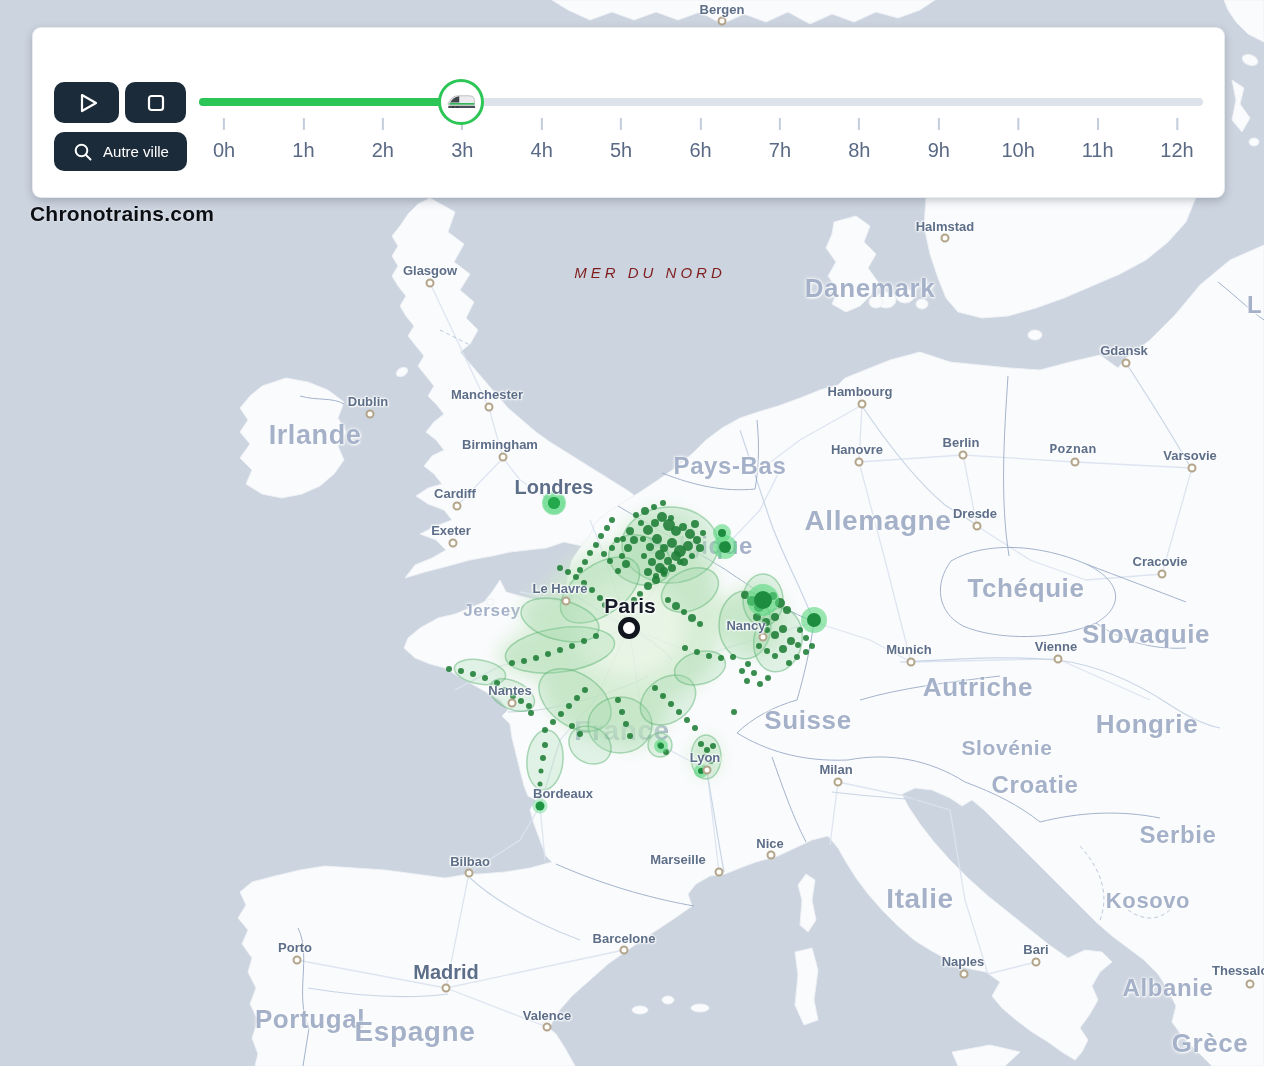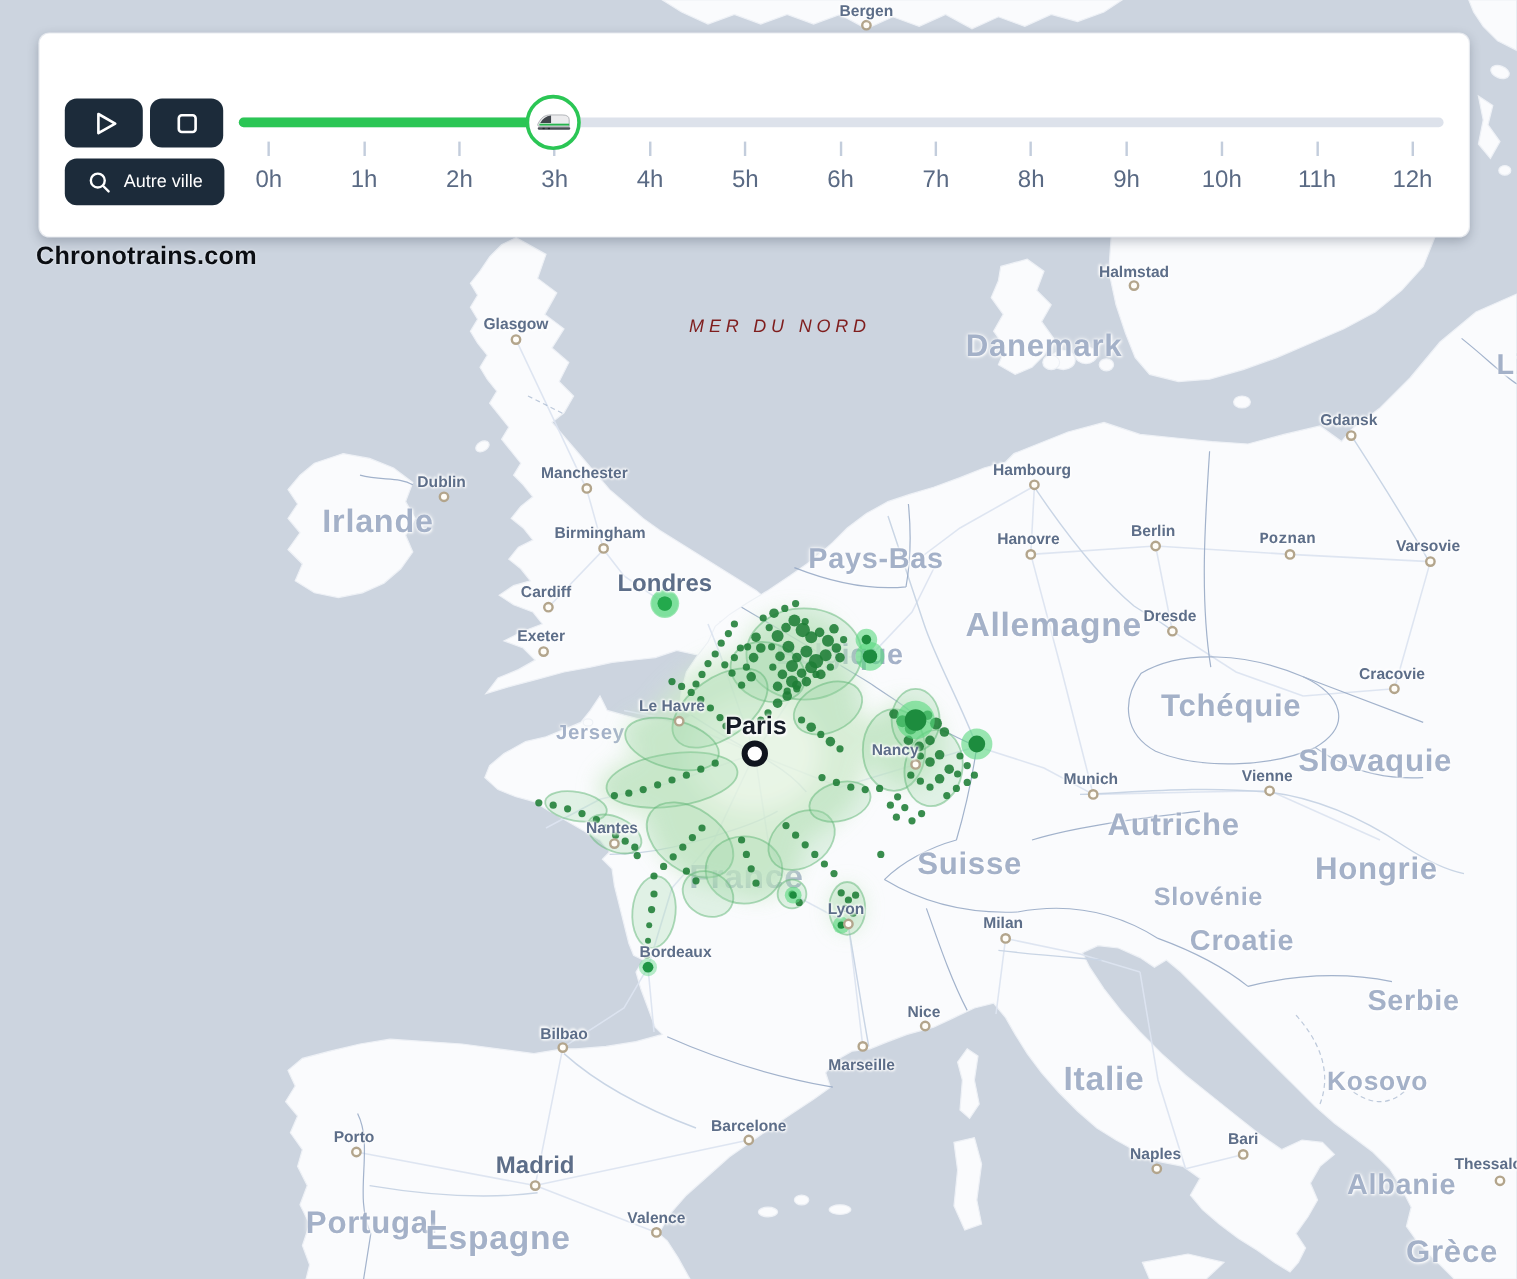--- a/index.html
+++ b/index.html
@@ -402,21 +402,21 @@
       <div class="city-label" style="left: 510px; top: 690px;">Nantes</div>
       <div class="city-marker" style="left: 707px; top: 770px;"></div>
       <div class="city-label" style="left: 705px; top: 757px;">Lyon</div>
       <div class="city-marker" style="left: 838px; top: 782px;"></div>
       <div class="city-label" style="left: 836px; top: 769px;">Milan</div>
       <div class="city-marker green-sm" style="left: 540px; top: 806px;"></div>
       <div class="city-label" style="left: 539px; top: 793px; padding-left: 48px;">Bordeaux</div>
       <div class="city-marker" style="left: 469px; top: 873px;"></div>
       <div class="city-label" style="left: 470px; top: 861px;">Bilbao</div>
       <div class="city-marker" style="left: 719px; top: 872px;"></div>
-      <div class="city-label" style="left: 718px; top: 859px; margin-top: 28px;">Marseille</div>
+      <div class="city-label" style="left: 678px; top: 859px;">Marseille</div>
       <div class="city-marker" style="left: 771px; top: 855px;"></div>
       <div class="city-label" style="left: 770px; top: 843px;">Nice</div>
       <div class="city-marker" style="left: 297px; top: 960px;"></div>
       <div class="city-label" style="left: 295px; top: 947px;">Porto</div>
       <div class="city-marker" style="left: 624px; top: 950px;"></div>
       <div class="city-label" style="left: 624px; top: 938px;">Barcelone</div>
       <div class="city-marker" style="left: 446px; top: 988px;"></div>
       <div class="city-label md" style="left: 446px; top: 972px;">Madrid</div>
       <div class="city-marker" style="left: 964px; top: 974px;"></div>
       <div class="city-label" style="left: 963px; top: 961px;">Naples</div>

